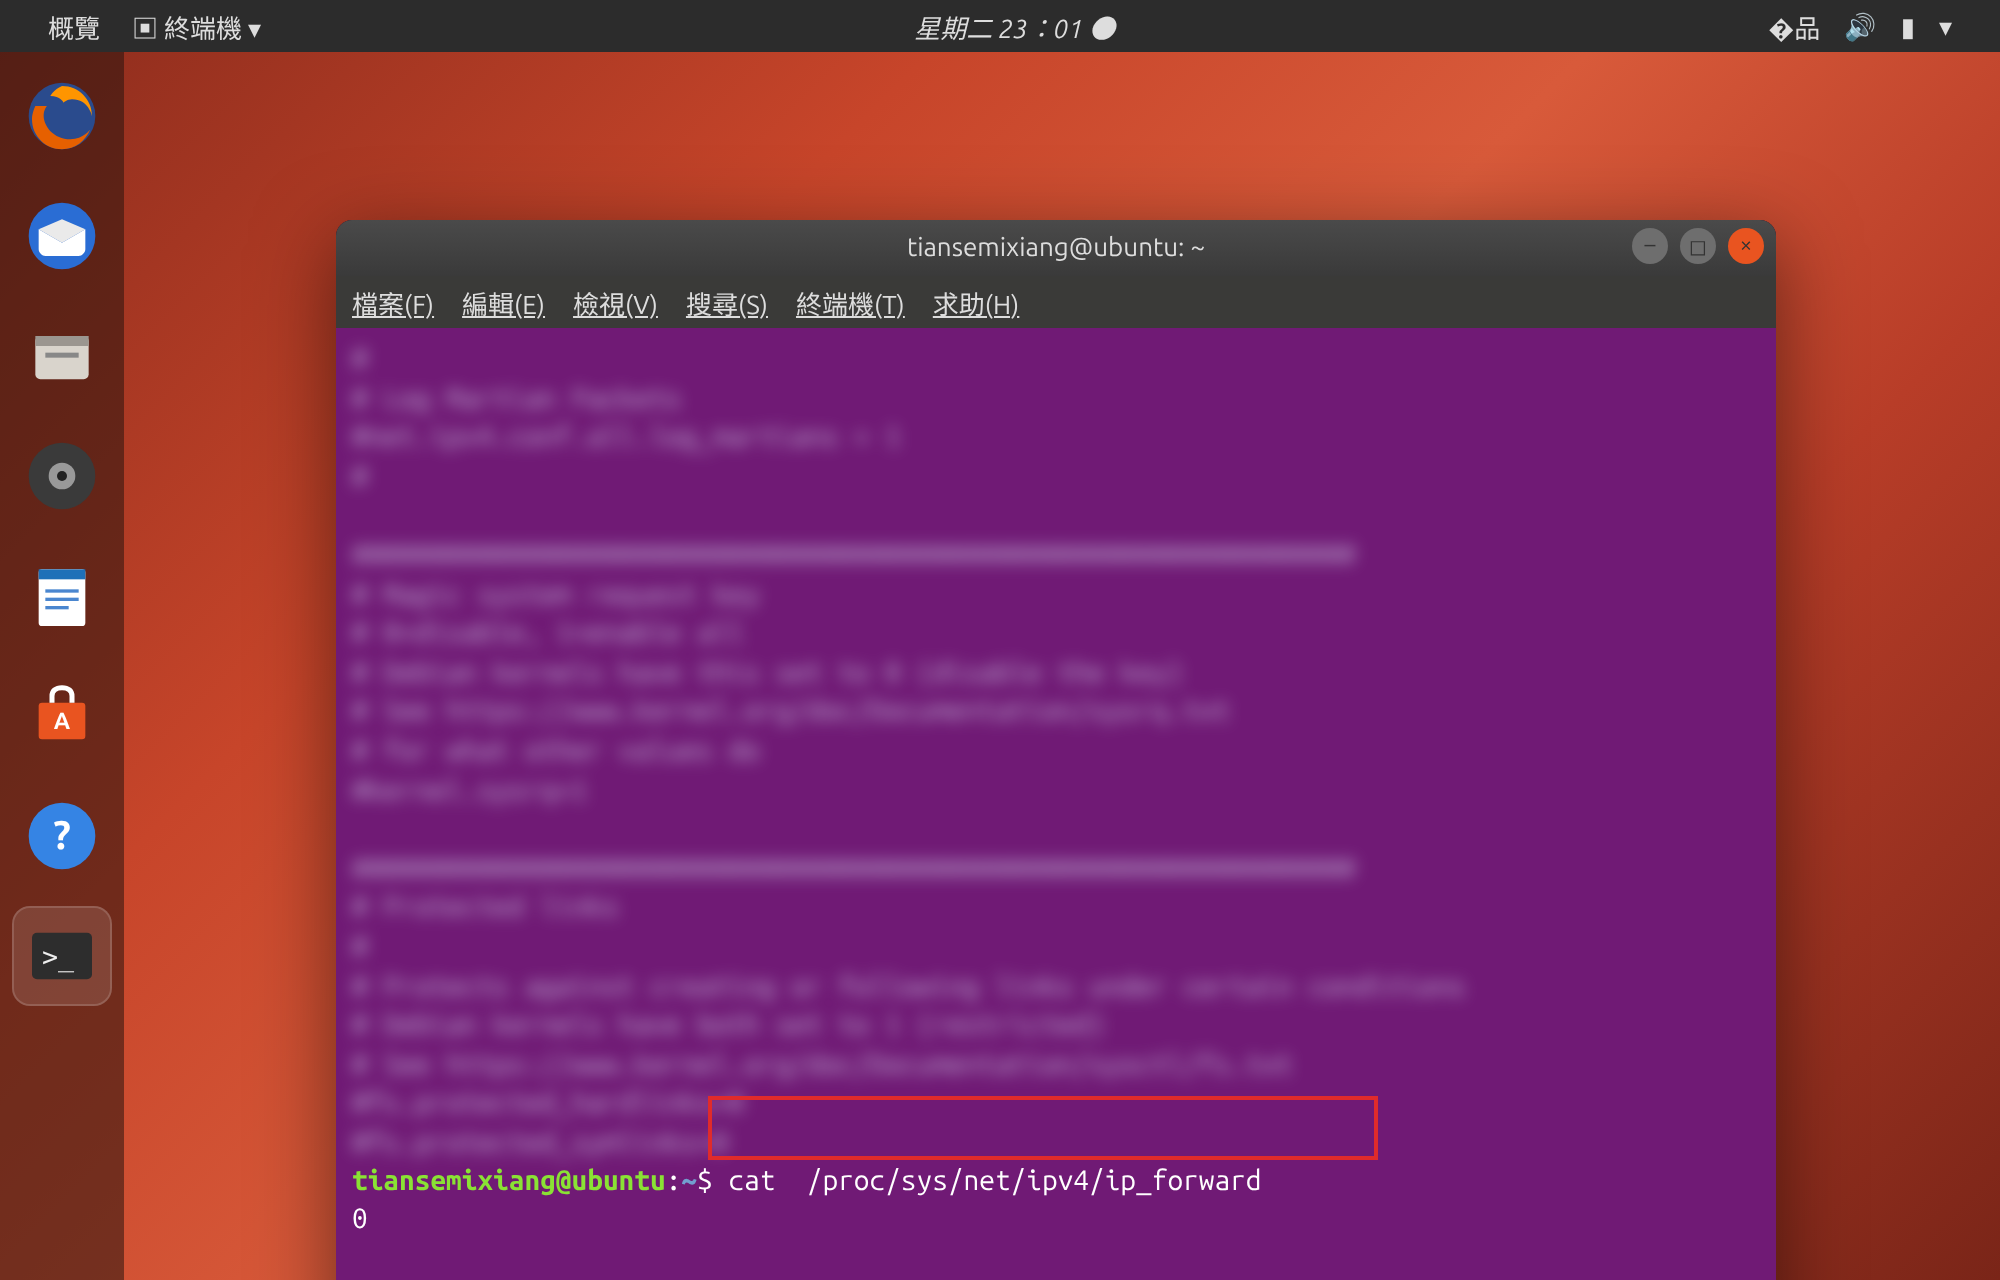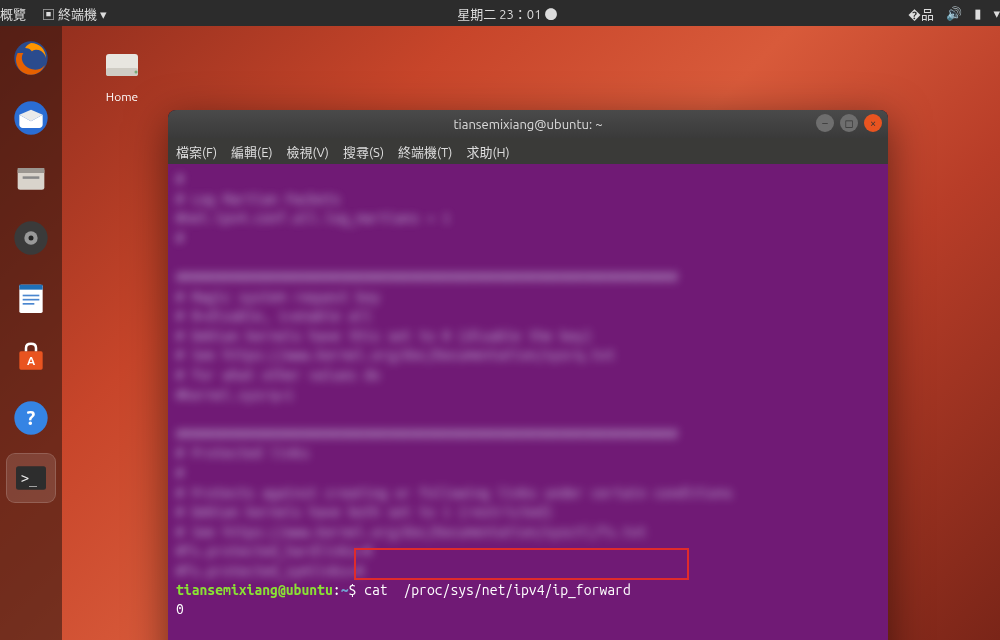--- a/index.html
+++ b/index.html
@@ -10,24 +10,24 @@
   background: linear-gradient(135deg, #8a2b1c 0%, #c7452a 30%, #d85a3a 50%, #b83d28 70%, #7a2518 100%);
   position: relative;
 }
 .top-panel {
   height: 26px;
   background: #2c2c2c;
   display: flex;
   align-items: center;
   color: #ddd;
   font-size: 13px;
-  padding: 0 0;
+  padding: 0 24px;
 }
 .top-panel .left { display: flex; gap: 16px; }
-.top-panel .center { flex: 1; text-align: center; }
+.top-panel .center { flex: 1; text-align: center; font-style: italic; }
 .top-panel .right { display: flex; gap: 12px; align-items: center; }
 .top-panel .item { cursor: pointer; }
 
 .dock {
   position: absolute;
   left: 0; top: 26px; bottom: 0;
   width: 62px;
   background: rgba(40,20,15,0.55);
   display: flex;
   flex-direction: column;
@@ -95,21 +95,21 @@
 }
 .wc.min { background: #6e6e6e; }
 .wc.max { background: #6e6e6e; }
 .wc.close { background: #e95420; }
 
 .menubar {
   height: 26px;
   background: #3a3a38;
   display: flex; align-items: center;
   padding: 0 8px; gap: 14px;
-  color: #ddd; font-size: 13px;
+  color: #ddd; font-size: 13px; text-decoration: underline;
 }
 .menubar span { cursor: pointer; }
 
 .term-area {
   flex: 1;
   background: #701a75;
   color: #eee;
   font-family: "Ubuntu Mono","DejaVu Sans Mono",monospace;
   font-size: 14px;
   padding: 6px 8px;
@@ -209,30 +209,20 @@
   </div>
   <div class="dock-item active">
     <svg viewBox="0 0 48 48">
         <rect x="6" y="10" width="36" height="28" rx="3" fill="#2d2d2d"></rect>
         <text x="12" y="30" fill="#eee" font-size="16" font-family="monospace">&gt;_</text>
       </svg>
   </div>
 </div>
 
 <div class="desktop-icons">
-  <div class="dicon">
-    <div class="dicon-img">
-      <svg viewBox="0 0 48 48" width="48" height="48">
-          <rect x="8" y="14" width="32" height="22" rx="3" fill="#e8e6e0"></rect>
-          <rect x="8" y="28" width="32" height="8" rx="2" fill="#cfccc4"></rect>
-          <circle cx="38" cy="32" r="1.5" fill="#7a7"></circle>
-        </svg>
-    </div>
-    <span>Home</span>
-  </div>
 </div>
 
 <div class="terminal-window">
   <div class="titlebar">
     <span>tiansemixiang@ubuntu: ~</span>
     <div class="win-controls">
       <div class="wc min">–</div>
       <div class="wc max">◻</div>
       <div class="wc close">×</div>
     </div>

